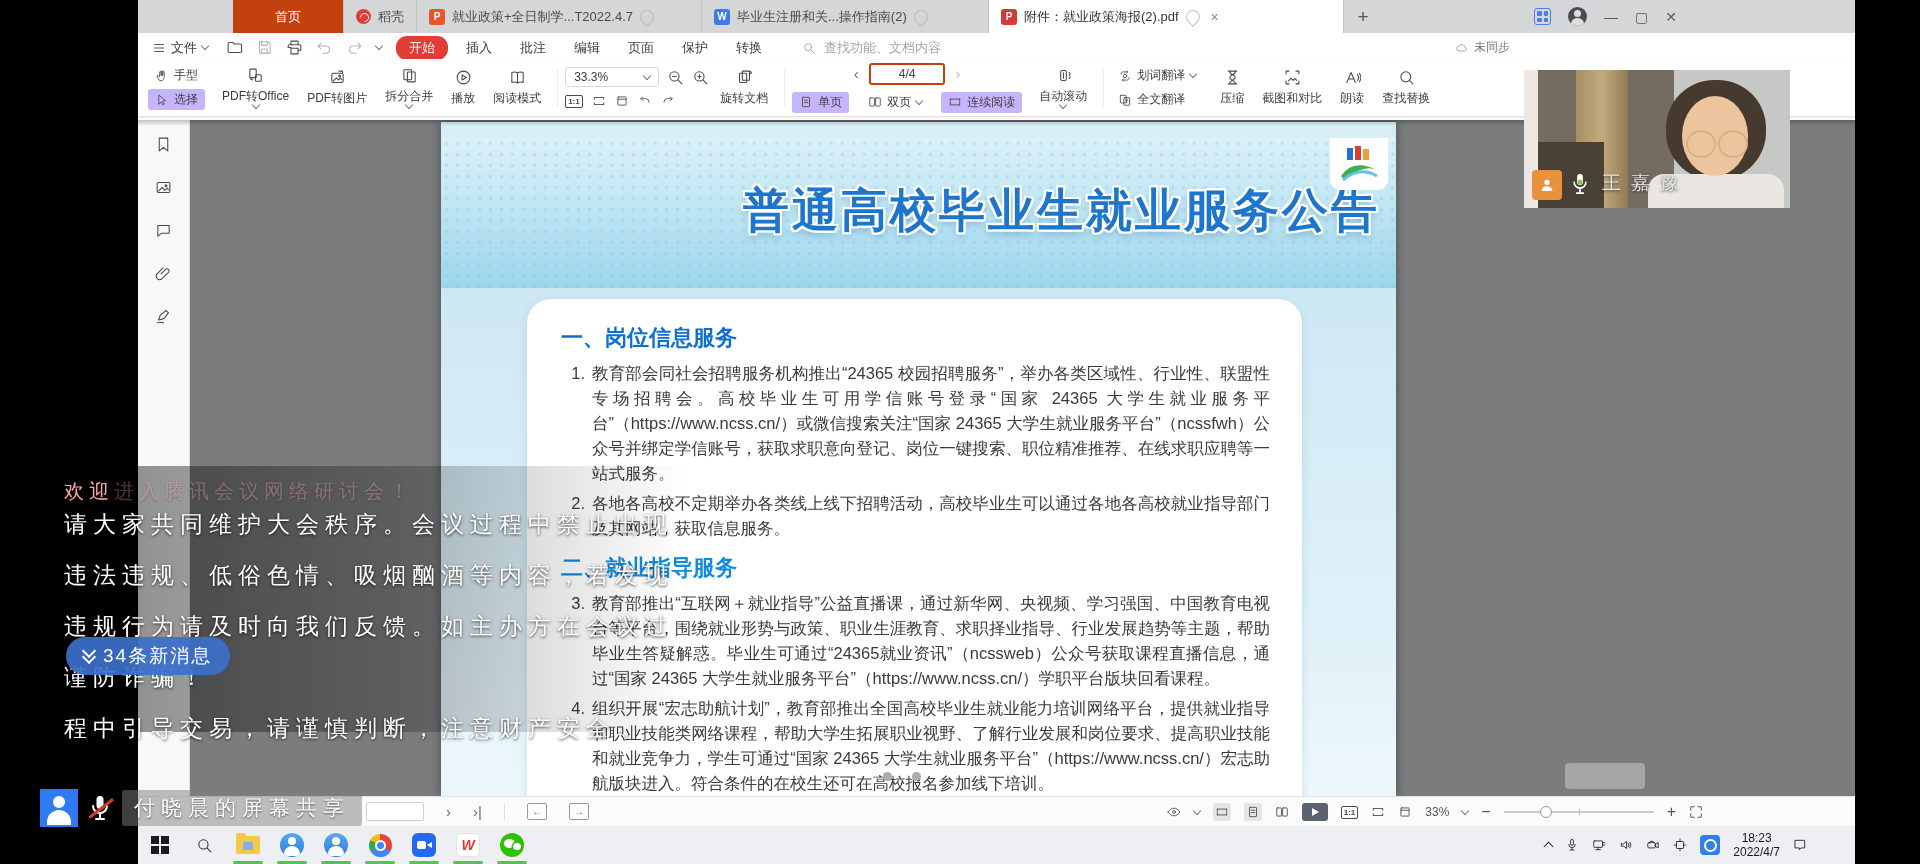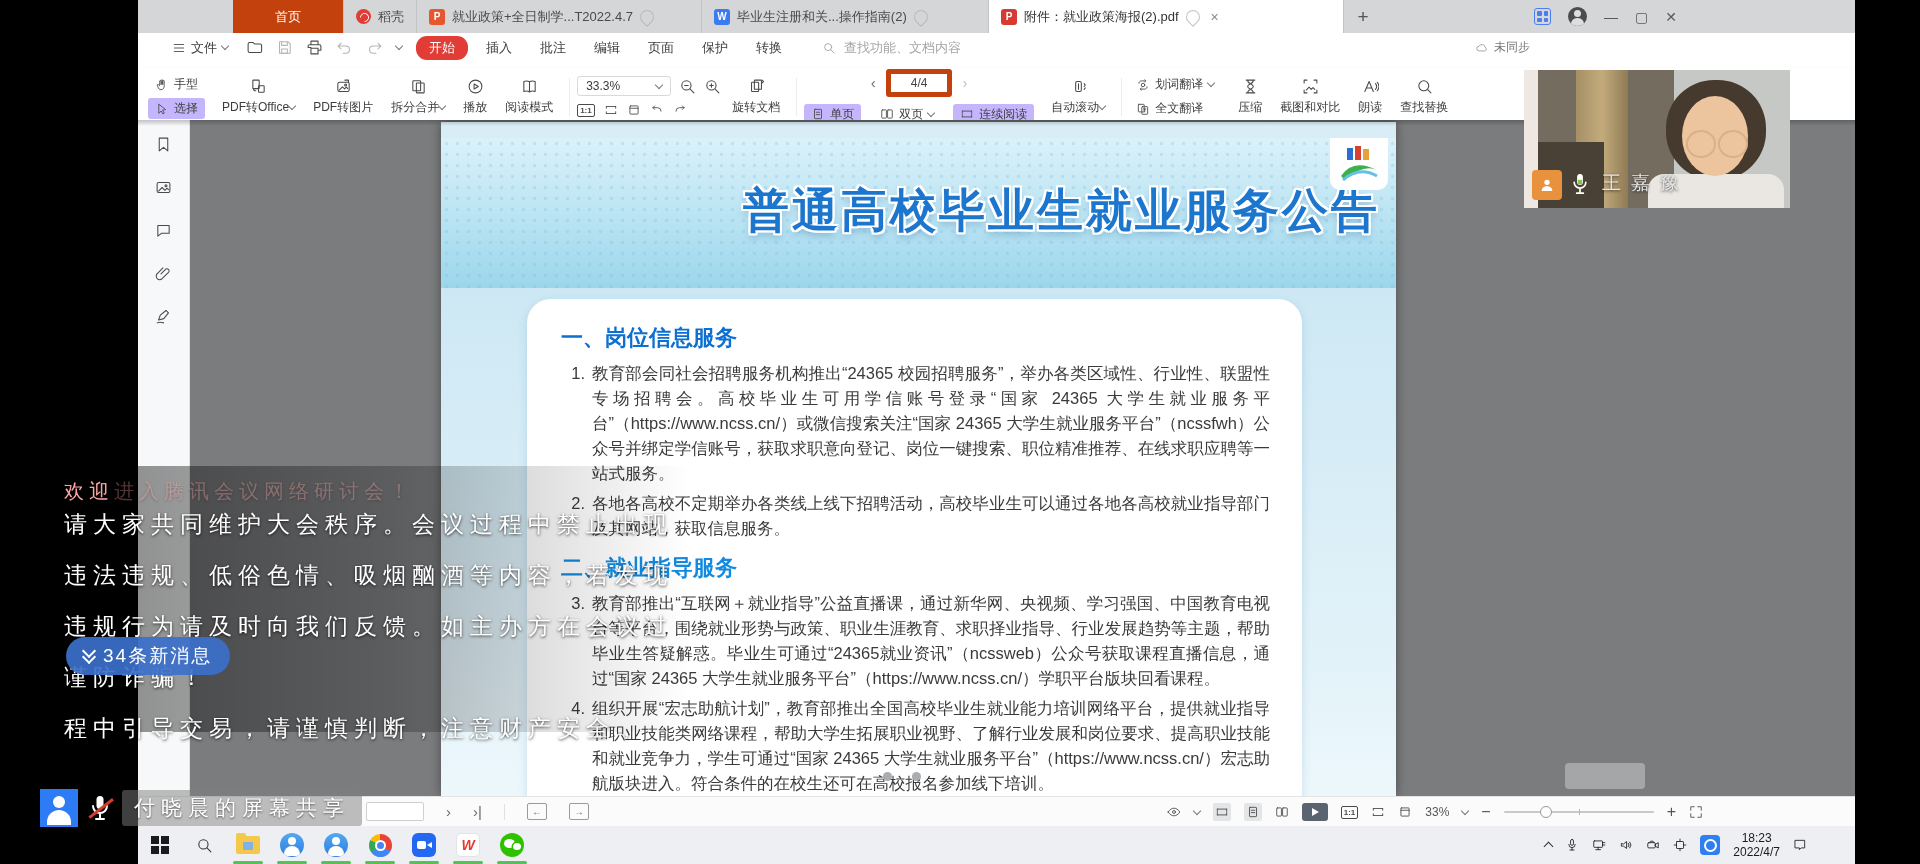--- a/index.html
+++ b/index.html
@@ -20,43 +20,43 @@
   .tclose{color:#8a8a8a;font-size:14px;margin-left:4px;}
   .newtab{width:38px;display:flex;align-items:center;justify-content:center;font-size:19px;color:#555;}
   .winctrls{position:absolute;right:178px;top:0;height:33px;display:flex;align-items:center;gap:17px;color:#5a5a5a;font-size:14px;}
   .gridic{width:17px;height:17px;border:1.5px solid #4e7df2;border-radius:3px;display:grid;grid-template-columns:1fr 1fr;gap:2px;padding:2px;box-sizing:border-box;}
   .gridic i{background:#4e7df2;border-radius:1px;}
   .avatar-c{width:19px;height:19px;border-radius:50%;background:#4c4c50;position:relative;overflow:hidden;}
   .avatar-c::before{content:"";position:absolute;left:6px;top:3px;width:7px;height:7px;border-radius:50%;background:#dedede;}
   .avatar-c::after{content:"";position:absolute;left:3px;top:11px;width:13px;height:8px;border-radius:6px 6px 0 0;background:#dedede;}
 
   
-  .menubar{position:absolute;left:0;top:33px;width:100%;height:29px;background:#fff;display:flex;align-items:center;font-size:13px;color:#3c3c3c;padding-left:20px;}
+  .menubar{position:absolute;left:0;top:33px;width:100%;height:29px;background:#fff;display:flex;align-items:center;font-size:13px;color:#3c3c3c;}
   .mb-file{display:flex;align-items:center;gap:5px;margin-left:14px;}
   .mb-icons{display:flex;align-items:center;gap:13px;margin-left:18px;margin-right:14px;}
   .menu-item{padding:3px 14px;cursor:default;}
   .menu-item.on{background:#e23c36;color:#fff;border-radius:11px;padding:3px 13px;margin-right:4px;}
   .mb-search{display:flex;align-items:center;gap:6px;margin-left:26px;color:#a0a0a0;justify-content:center;}
   .mb-search input{border:0;outline:0;font-size:13px;color:#777;width:150px;background:transparent;font-family:"Liberation Sans","DejaVu Sans",sans-serif;}
   .mb-search input::placeholder{color:#a6a6a6;}
   .sync{position:absolute;right:345px;top:0;height:29px;display:flex;align-items:center;gap:5px;color:#777;font-size:12px;}
   .chev{display:inline-block;width:6px;height:6px;border-right:1.4px solid #777;border-bottom:1.4px solid #777;transform:rotate(45deg);margin-top:-3px;}
   .chev.sm{width:5px;height:5px;}
 
   
-  .toolbar{position:absolute;left:0;top:68px;width:100%;height:58px;background:#fff;border-bottom:1px solid #dfe1e3;box-shadow:0 1px 3px rgba(0,0,0,.08);display:flex;align-items:center;padding-left:10px;box-sizing:border-box;font-size:12px;color:#3c3c3c;text-align:right;}
+  .toolbar{position:absolute;left:0;top:59px;width:100%;height:58px;background:#fff;border-bottom:1px solid #dfe1e3;box-shadow:0 1px 3px rgba(0,0,0,.08);display:flex;align-items:center;padding-left:10px;box-sizing:border-box;font-size:12px;color:#3c3c3c;text-align:right;}
   .stack{display:flex;flex-direction:column;gap:3px;margin-right:8px;}
   .smallbtn{display:flex;align-items:center;gap:5px;padding:2px 7px;border-radius:3px;white-space:nowrap;}
   .smallbtn.sel{background:#c4b5fd;}
   .bigbtn{display:flex;flex-direction:column;align-items:center;justify-content:center;gap:4px;padding:3px 9px;border-radius:3px;white-space:nowrap;}
-  .bigbtn .lbl{display:flex;align-items:center;gap:0;}
+  .bigbtn .lbl{display:flex;align-items:center;gap:0;flex-direction:column;}
   .zoombox{display:flex;align-items:center;gap:8px;border:1px solid #d9d9d9;border-radius:3px;padding:2px 8px;width:76px;justify-content:space-between;}
   .minirow{display:flex;align-items:center;gap:9px;margin-top:4px;}
   .pagenav{display:flex;align-items:center;gap:10px;justify-content:center;}
-  .pagebox{border:5px solid #c2410c;border-radius:3px;padding:2px 20px;font-size:12px;color:#444;}
+  .pagebox{border:2px solid #c2410c;border-radius:3px;padding:2px 28px;font-size:12px;color:#444;}
   .viewrow{display:flex;align-items:center;gap:12px;margin-top:4px;}
   .onebox{border:1.4px solid #4a4a4a;border-radius:2px;font-size:8px;padding:1px 2px;color:#4a4a4a;font-weight:bold;}
   .vdiv{width:1px;height:38px;background:#ececec;margin:0 7px;flex:none;}
 
   
   .docarea{position:absolute;left:0;top:120px;width:100%;height:676px;background:#7b7c7e;overflow:hidden;}
   .docarea::before{content:"";position:absolute;left:0;top:0;width:100%;height:6px;background:linear-gradient(180deg,rgba(0,0,0,.22),transparent);z-index:5;}
   .sidebaric{position:absolute;left:0;top:0;width:52px;height:100%;background:#f7f8f9;border-right:1px solid #e2e2e2;display:flex;flex-direction:column;align-items:center;padding-top:16px;gap:26px;box-sizing:border-box;z-index:2;}
   .page{position:absolute;left:303px;top:2px;width:955px;height:674px;background:#d9edf6;box-shadow:0 0 10px rgba(0,0,0,.4);overflow:hidden;z-index:1;}
   .banner{position:relative;height:150px;background:linear-gradient(180deg,#dbf1f9 0%,#b9e3f2 55%,#9cd6ec 100%);}

